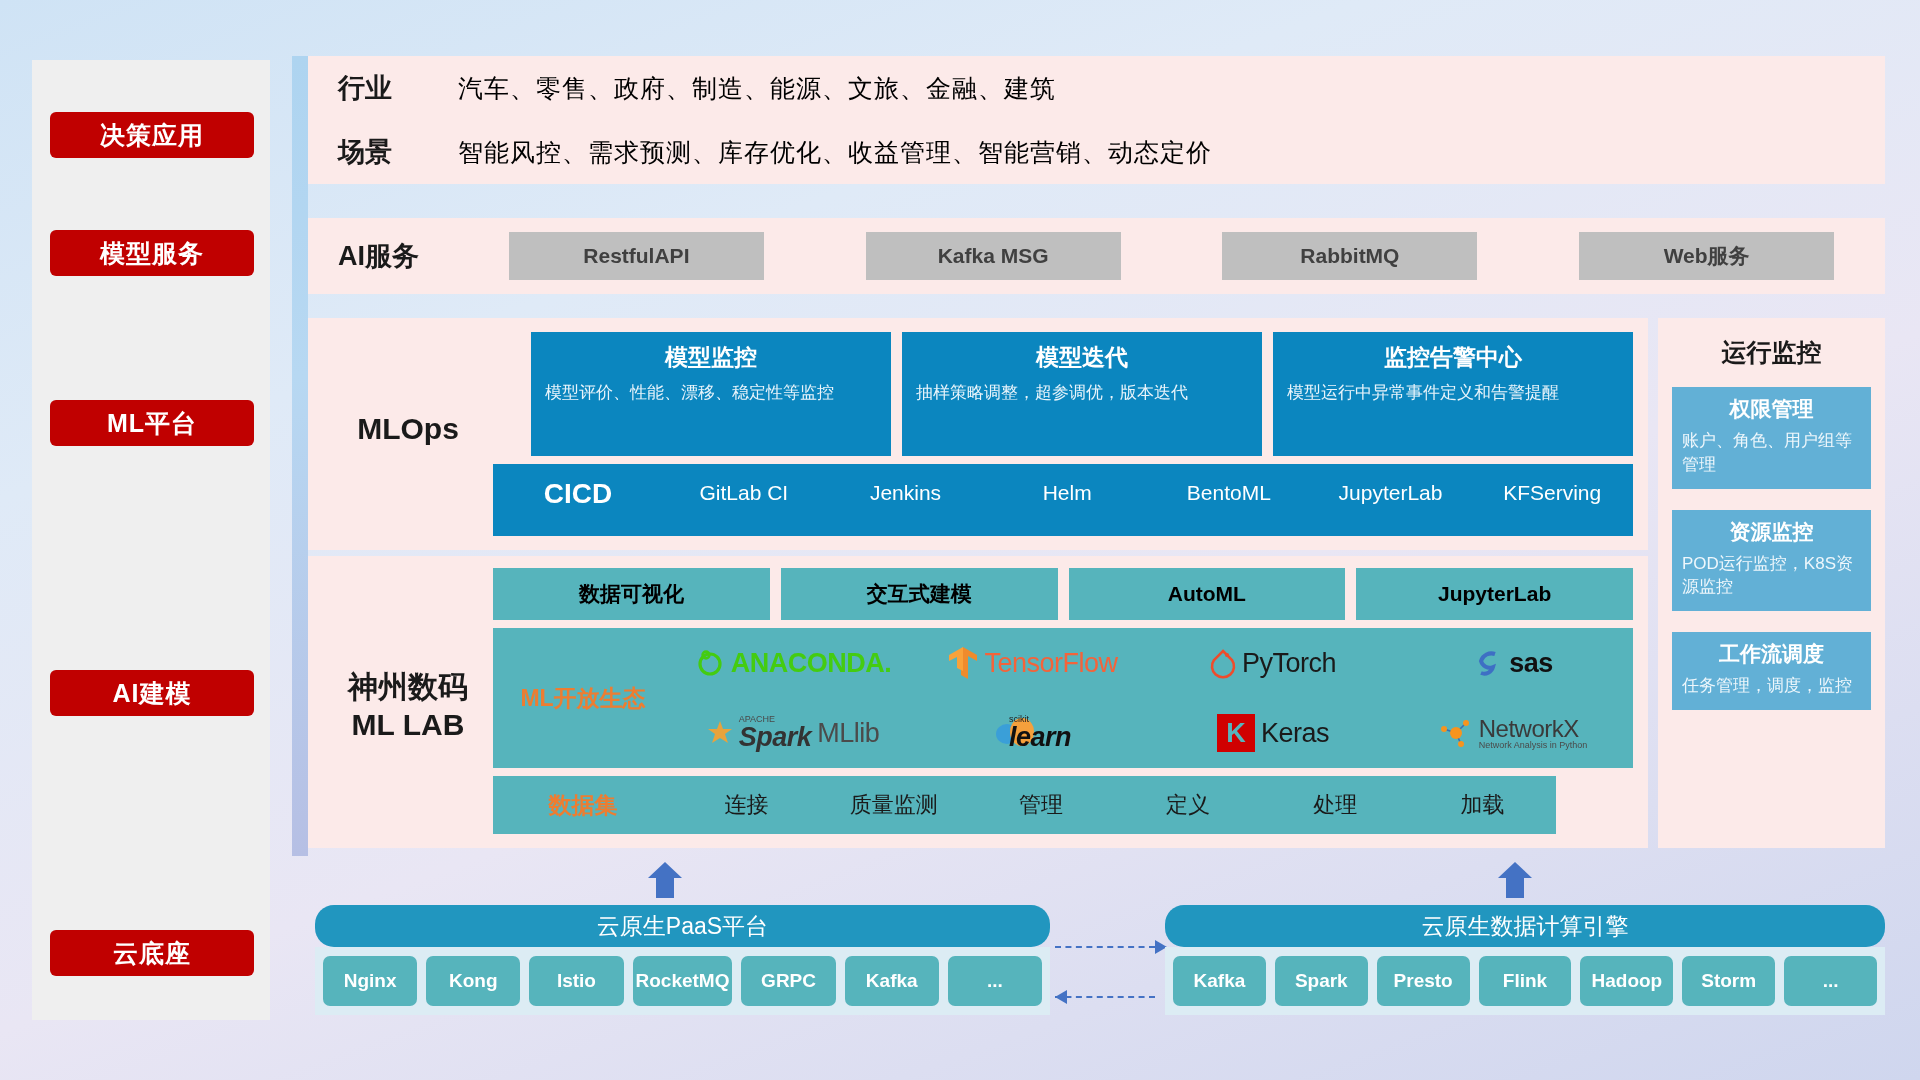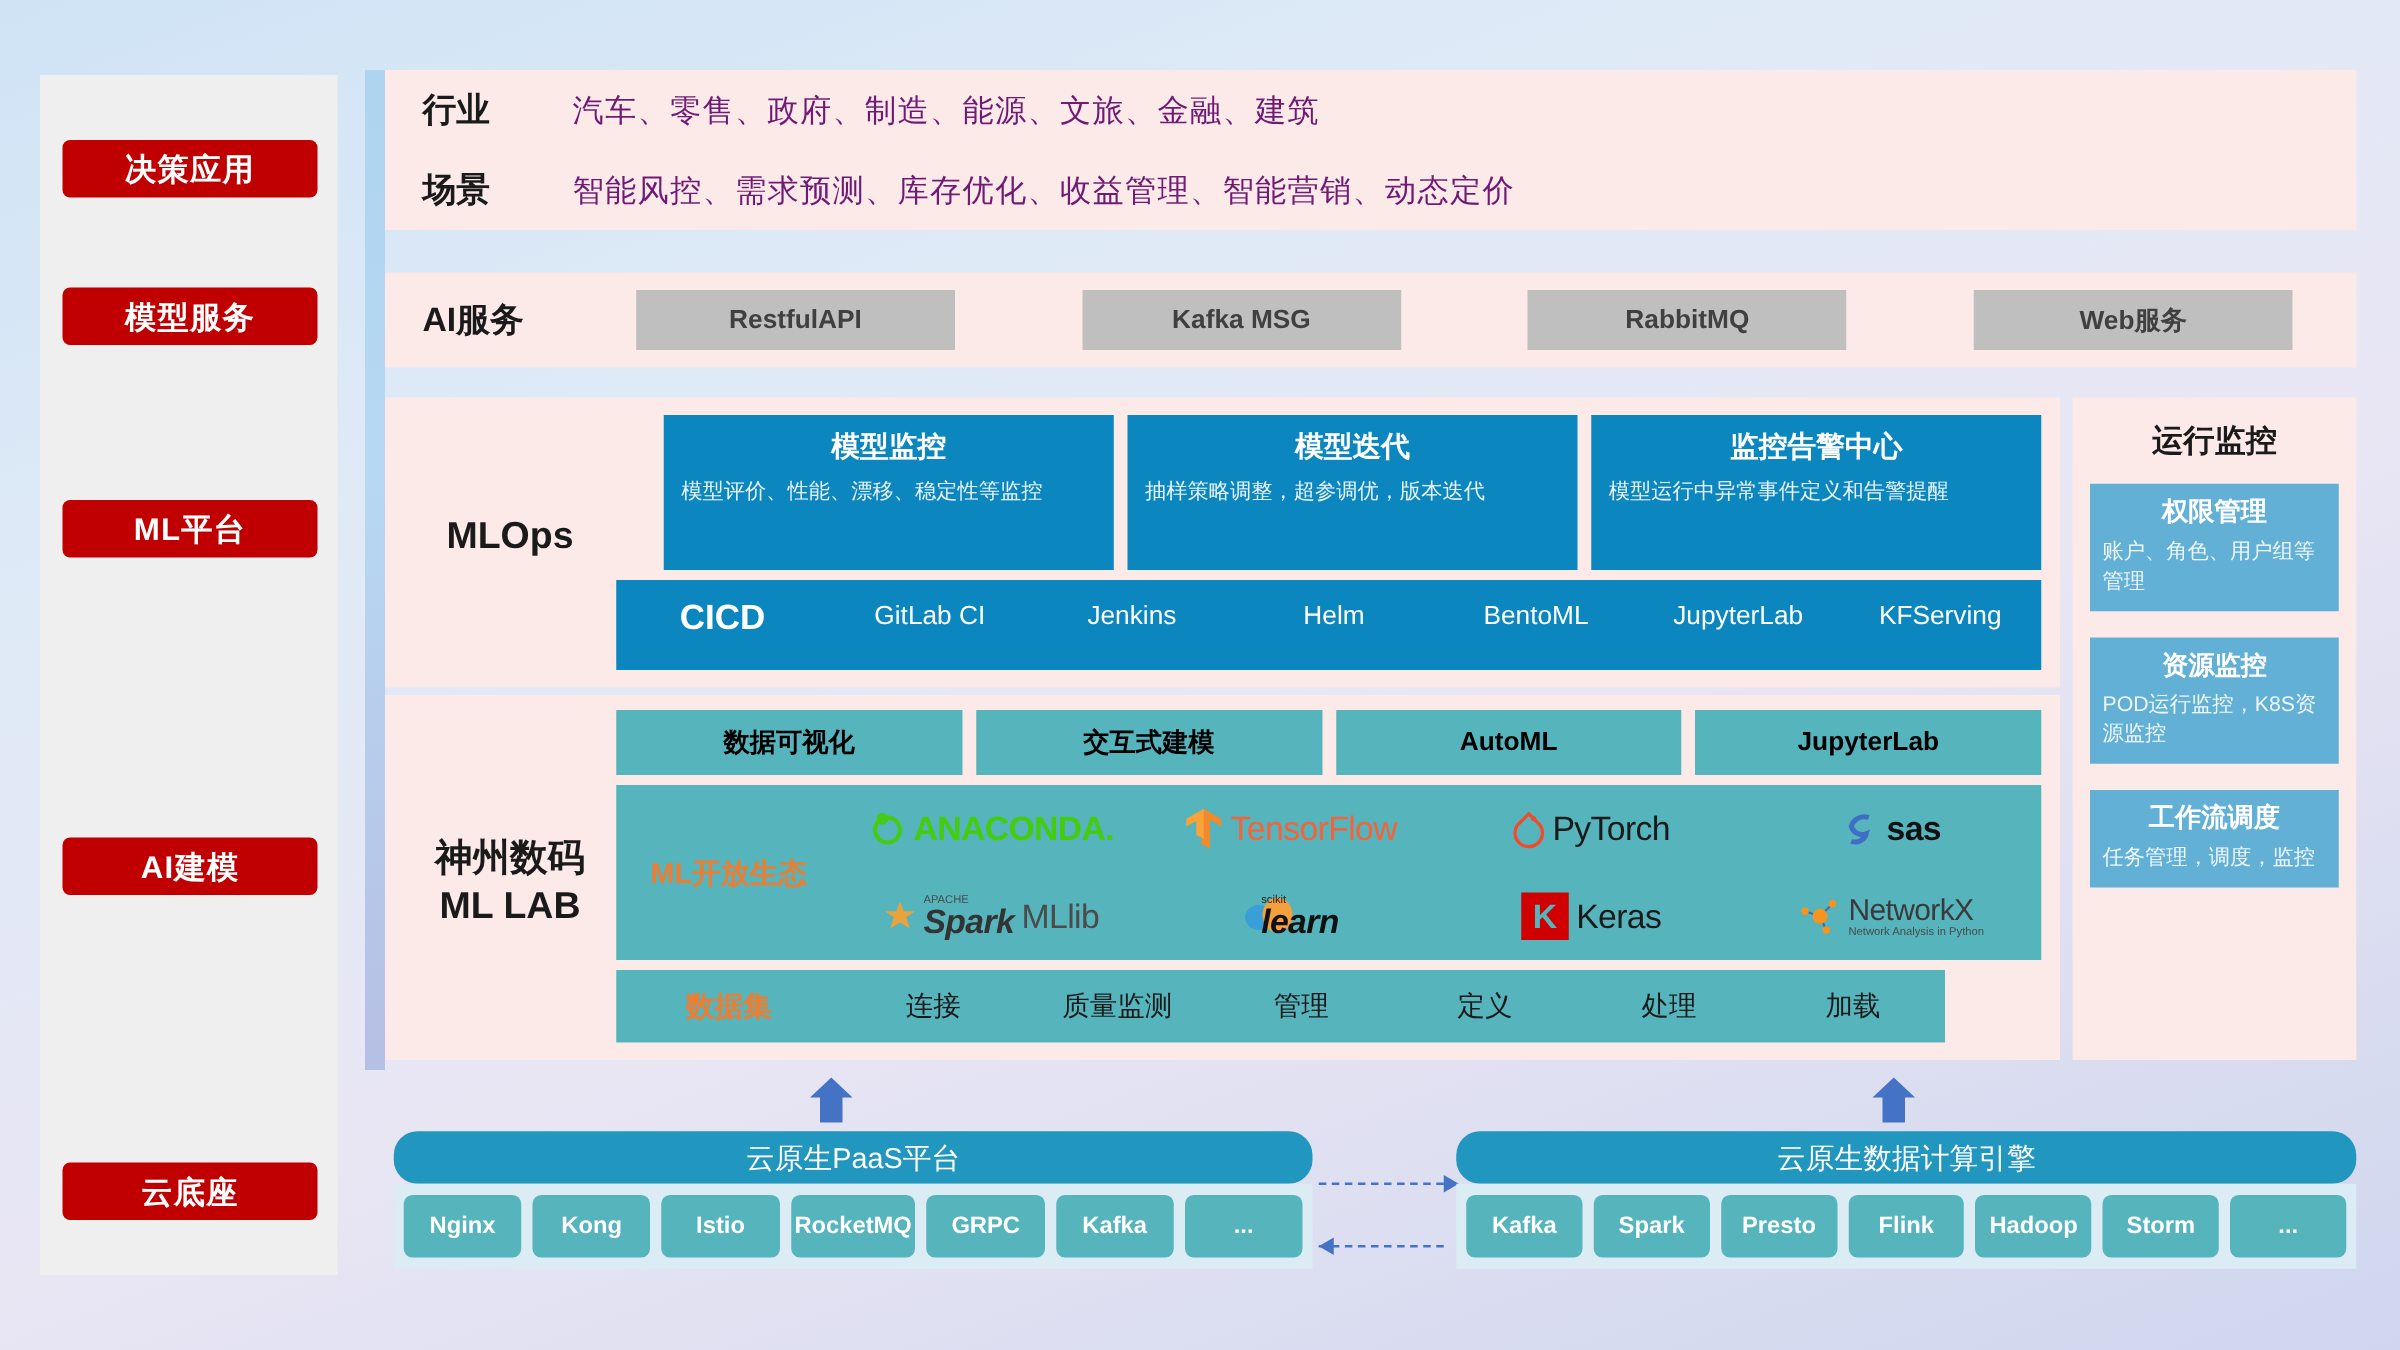--- a/index.html
+++ b/index.html
@@ -47,21 +47,21 @@
     background: #fceae9;
   }
 
   
   .panel-apps { left: 308px; top: 56px; width: 1577px; height: 128px; }
   .kv-row { display: flex; align-items: center; height: 64px; padding-left: 30px; }
   .kv-key {
     width: 120px; flex: 0 0 120px;
     font-size: 27px; font-weight: bold; color: #1a1a1a;
   }
-  .kv-val { font-size: 25px; color: #701a75; letter-spacing: 1px; }
+  .kv-val { font-size: 25px; color: #000000; letter-spacing: 1px; }
 
   
   .panel-svc {
     left: 308px; top: 218px; width: 1577px; height: 76px;
     display: flex; align-items: center; padding-left: 30px;
   }
   .svc-key { width: 120px; flex: 0 0 120px; font-size: 27px; font-weight: bold; color: #1a1a1a; }
   .svc-items { display: flex; flex: 1; gap: 0; justify-content: space-around; }
   .svc-chip {
     width: 255px; height: 48px;

